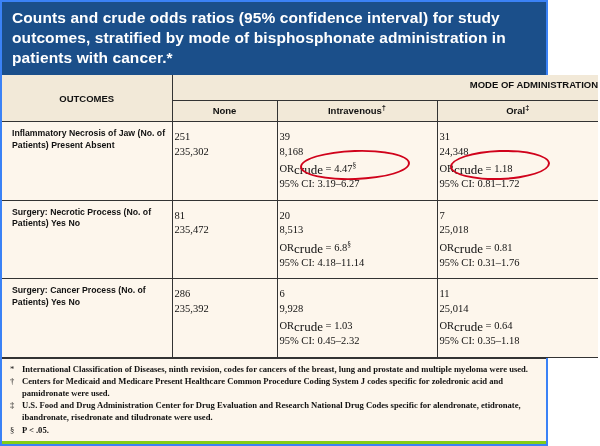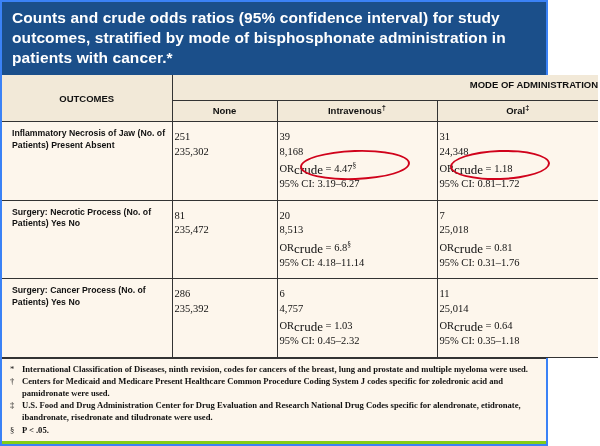--- a/index.html
+++ b/index.html
@@ -244,21 +244,21 @@
           <span class="line sub">No</span>
         </td>
         <td class="col-cell">
           <span class="spacer"></span>
           <span class="line">286</span>
           <span class="line">235,392</span>
         </td>
         <td class="col-cell sep">
           <span class="spacer"></span>
           <span class="line">6</span>
-          <span class="line">4,757</span>
+          <span class="line">9,928</span>
           <span class="line"><span>OR</span><sub>crude</sub><span> = 1.03</span></span>
           <span class="line">95% CI: 0.45–2.32</span>
         </td>
         <td class="col-cell sep">
           <span class="spacer"></span>
           <span class="line">11</span>
           <span class="line">25,014</span>
           <span class="line"><span>OR</span><sub>crude</sub><span> = 0.64</span></span>
           <span class="line">95% CI: 0.35–1.18</span>
         </td>

